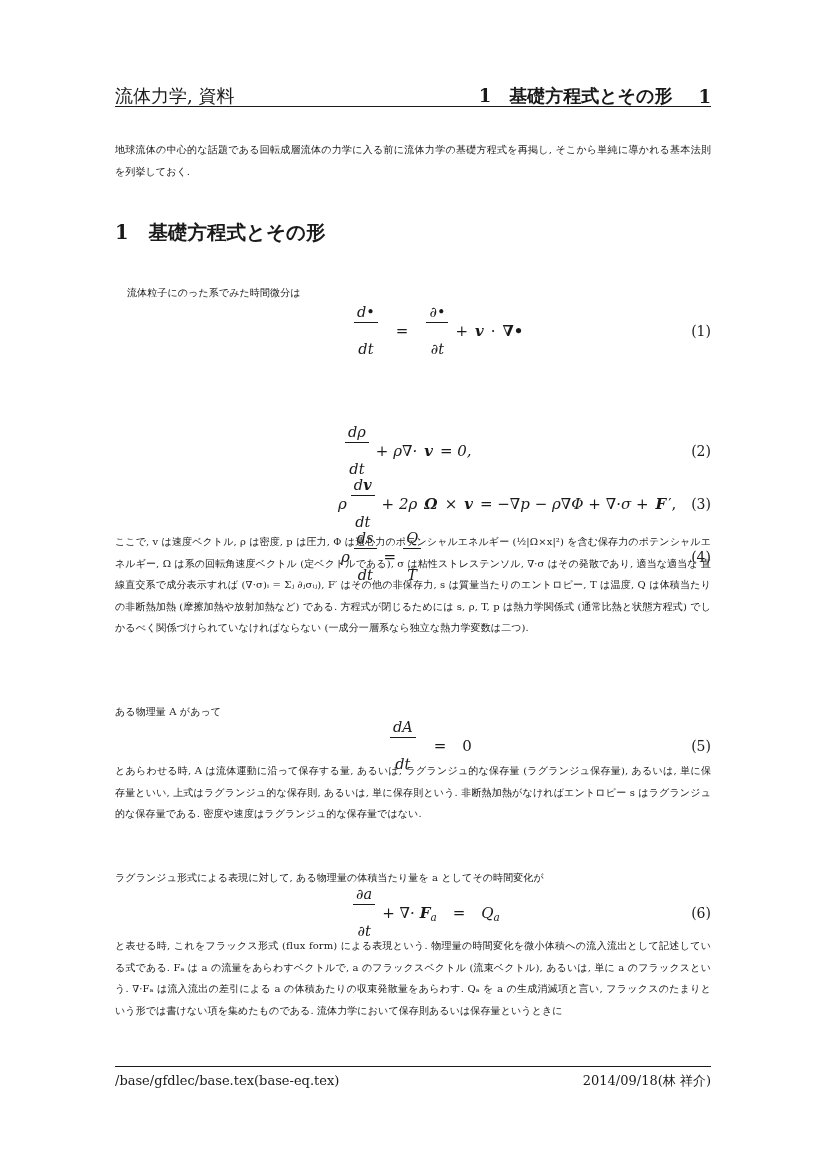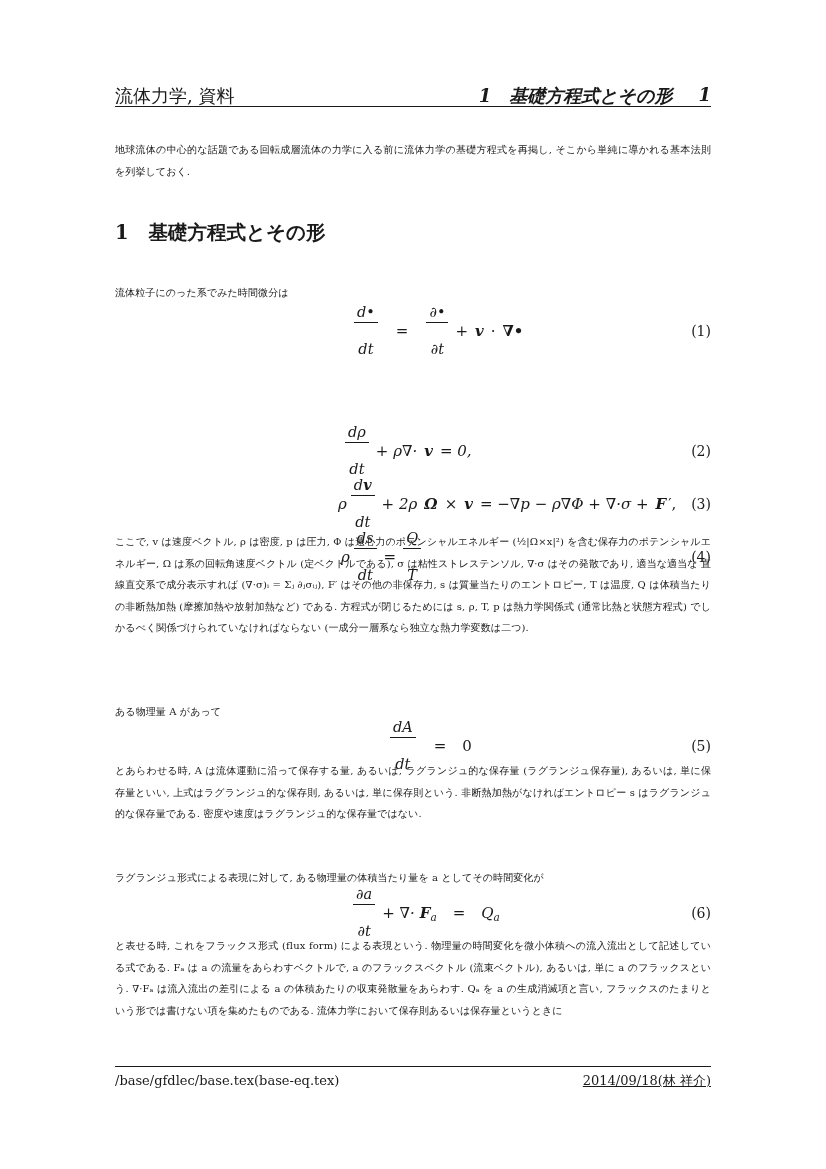--- a/index.html
+++ b/index.html
@@ -9,27 +9,27 @@
     background:#ffffff;
     color:#1a1a1a;
     font-family:"DejaVu Serif","Liberation Serif",serif;
     overflow:hidden;
     margin:0 auto;
   }
   .content{position:absolute;left:115px;width:596px;}
 
   
   .hdr{top:84px;display:flex;align-items:baseline;font-size:18px;}
-  .hdr .right{margin-left:auto;font-weight:bold;display:flex;align-items:flex-start;font-style:italic;}
+  .hdr .right{margin-left:auto;font-weight:bold;display:flex;align-items:center;}
   .hdr .pgno{margin-left:26px;font-weight:bold;}
   .rule{position:absolute;left:115px;width:596px;height:0;border-top:1px solid #1a1a1a;}
   .hdr-rule{top:106px;}
   .ftr-rule{top:1066px;}
   .ftr{top:1072px;display:flex;align-items:baseline;font-size:13px;}
-  .ftr .right{margin-left:auto;text-decoration:underline;}
+  .ftr .right{margin-left:auto;}
 
   
   .para{
     margin:0;
     font-size:10px;
     line-height:21.5px;
     text-align:justify;
     letter-spacing:0.1px;
   }
   .heading{
@@ -74,21 +74,21 @@
   </div>
   <div class="rule hdr-rule"></div>
 
   <p class="content para" style="top:139px;">地球流体の中心的な話題である回転成層流体の力学に入る前に流体力学の基礎方程式を再掲し, そこから単純に導かれる基本法則を列挙しておく.</p>
 
   <div class="content heading" style="top:219px;">
     <span>1</span>
     <span class="sec-title">基礎方程式とその形</span>
   </div>
 
-  <p class="content para" style="top:282px;">流体粒子にのった系でみた時間微分は</p>
+  <p class="content para" style="top:282px;margin-left:12px;">流体粒子にのった系でみた時間微分は</p>
 
   <div class="content eq" style="top:304px;">
     <div class="eqrow" style="min-height:44px;">
       <span class="eqcontent" style="margin-left:237px;">
         <span class="frac">
             <span class="fn mi">d•</span>
             <span class="fd mi">dt</span>
           </span>
         <span class="opw">=</span>
         <span class="frac">

